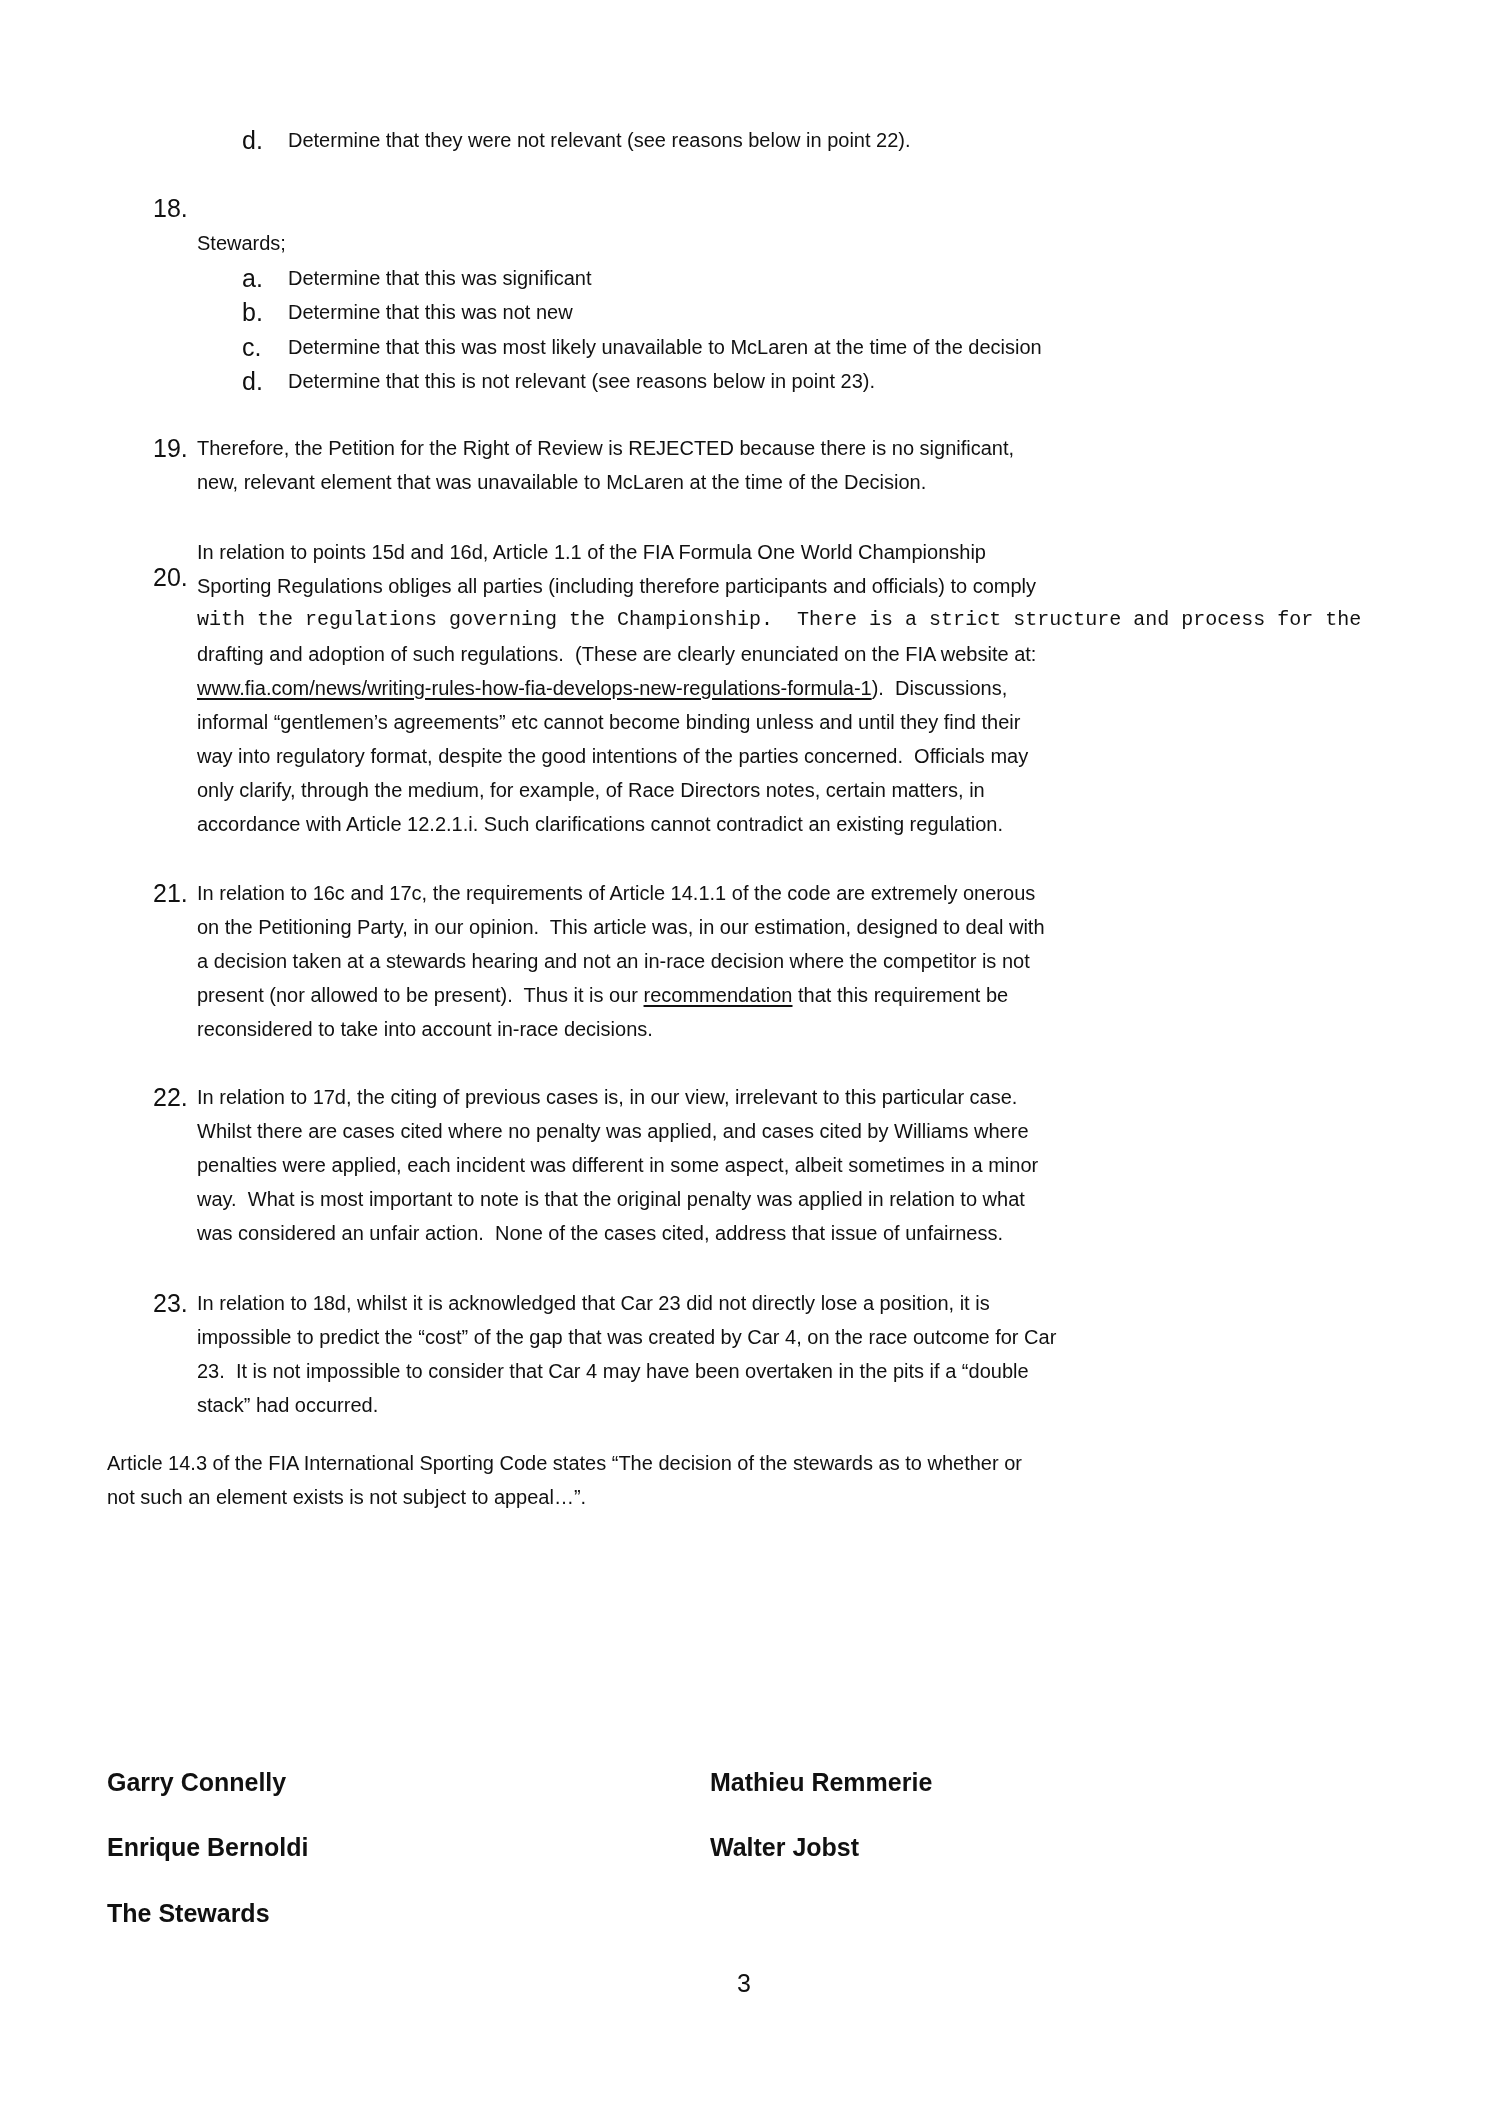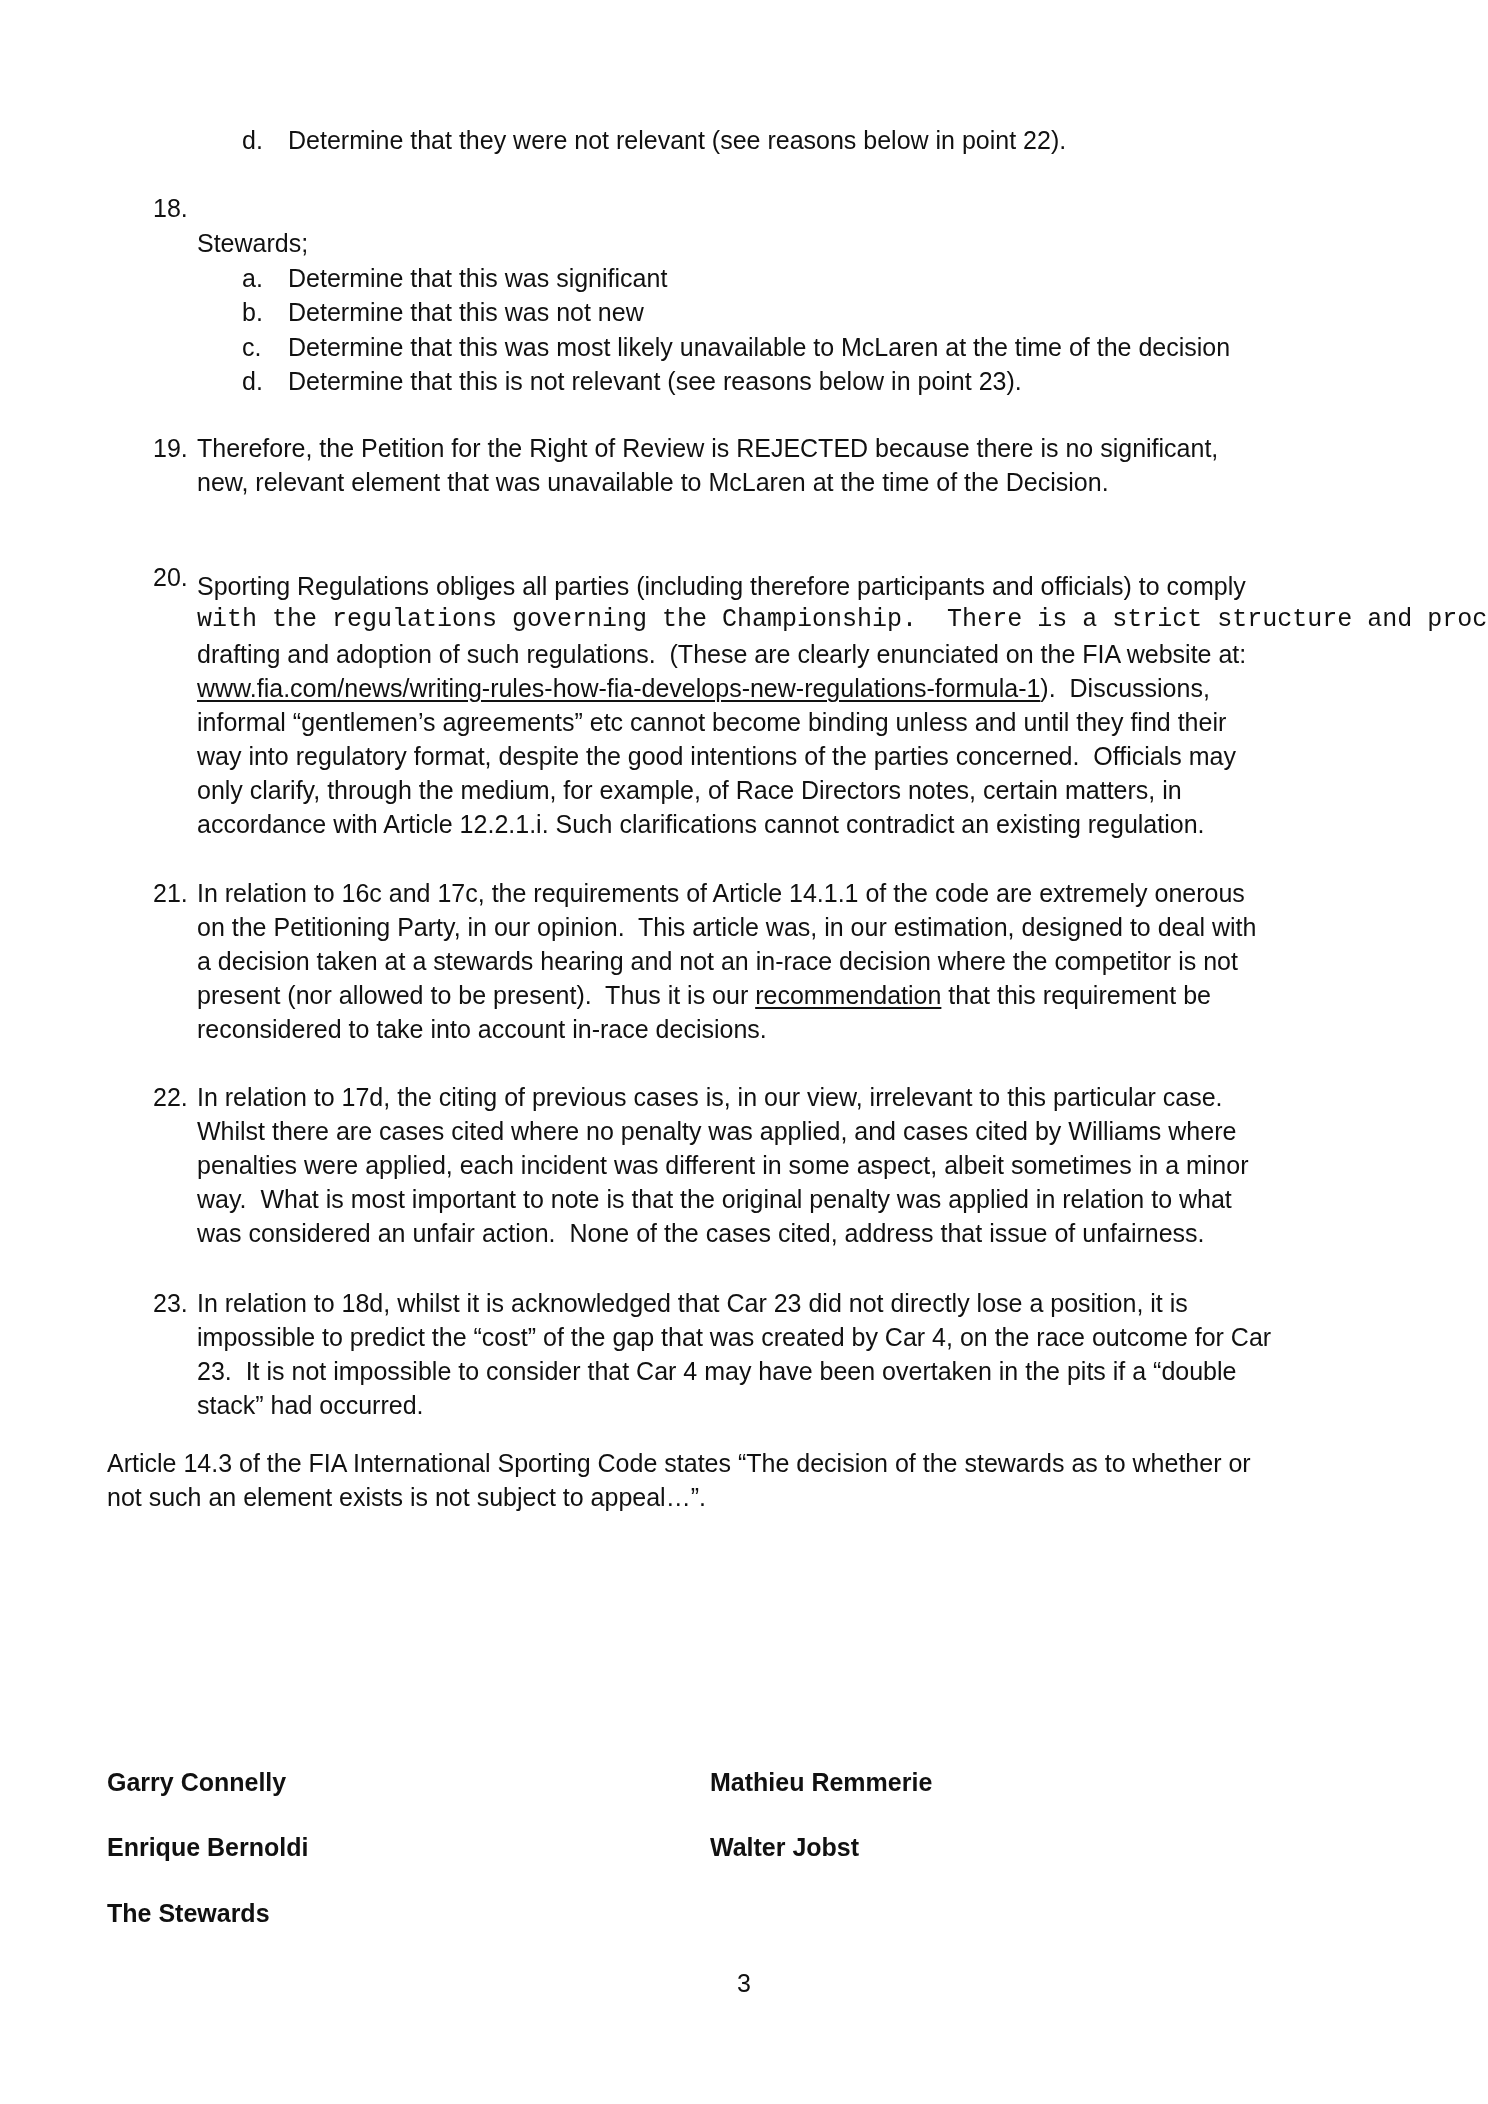--- a/index.html
+++ b/index.html
@@ -1,19 +1,19 @@
 <!DOCTYPE html>
 <html><head>
 <meta charset="utf-8">
 <style>
   html, body { margin: 0; padding: 0; background: #ffffff; }
   body { width: 1488px; height: 2104px; position: relative; overflow: hidden;
          font-family: "Liberation Sans", sans-serif; color: #111111; }
   .page { position: absolute; left: 0; top: 0; width: 1488px; height: 2104px; background: #ffffff; }
-  .line { position: absolute; font-size: 25px; line-height: 34px; height: 34px; white-space: pre; }
+  .line { position: absolute; font-size: 20px; line-height: 34px; height: 34px; white-space: pre; }
   .num { position: absolute; font-size: 25px; line-height: 34px; height: 34px; white-space: pre; }
   .u { text-decoration: underline; text-underline-offset: 3px; text-decoration-thickness: 2px; }
   .sig { position: absolute; font-size: 25px; line-height: 34px; font-weight: bold; white-space: pre; }
   .pageno { position: absolute; font-size: 25px; line-height: 34px; width: 40px; text-align: center; }
 </style>
 </head>
 <body>
 
 <div class="page">
 
@@ -30,20 +30,21 @@
   <span class="num" style="left:242px; top:330px;">c.</span>
   <span class="line" style="left:288px; top:330px;">Determine that this was most likely unavailable to McLaren at the time of the decision</span>
   <span class="num" style="left:242px; top:364px;">d.</span>
   <span class="line" style="left:288px; top:364px;">Determine that this is not relevant (see reasons below in point 23).</span>
 
   <span class="num" style="left:153px; top:431px;">19.</span>
   <span class="line" style="left:197px; top:431px;">Therefore, the Petition for the Right of Review is REJECTED because there is no significant,</span>
   <span class="line" style="left:197px; top:465px;">new, relevant element that was unavailable to McLaren at the time of the Decision.</span>
 
   <span class="num" style="left:153px; top:560px;text-align:right;">20.</span>
+  <span class="line" style="left:197px; top:535px;">In relation to points 15d and 16d, Article 1.1 of the FIA Formula One World Championship</span>
   <span class="line" style="left:197px; top:569px;">Sporting Regulations obliges all parties (including therefore participants and officials) to comply</span>
   <span class="line" style="left:197px; top:603px;font-family:Liberation Mono, monospace;">with the regulations governing the Championship.  There is a strict structure and process for the</span>
   <span class="line" style="left:197px; top:637px;">drafting and adoption of such regulations.  (These are clearly enunciated on the FIA website at:</span>
   <span class="line" style="left:197px; top:671px;"><span class="u">www.fia.com/news/writing-rules-how-fia-develops-new-regulations-formula-1</span><span>).  Discussions,</span></span>
   <span class="line" style="left:197px; top:705px;">informal “gentlemen’s agreements” etc cannot become binding unless and until they find their</span>
   <span class="line" style="left:197px; top:739px;">way into regulatory format, despite the good intentions of the parties concerned.  Officials may</span>
   <span class="line" style="left:197px; top:773px;">only clarify, through the medium, for example, of Race Directors notes, certain matters, in</span>
   <span class="line" style="left:197px; top:807px;">accordance with Article 12.2.1.i. Such clarifications cannot contradict an existing regulation.</span>
 
   <span class="num" style="left:153px; top:876px;">21.</span>

